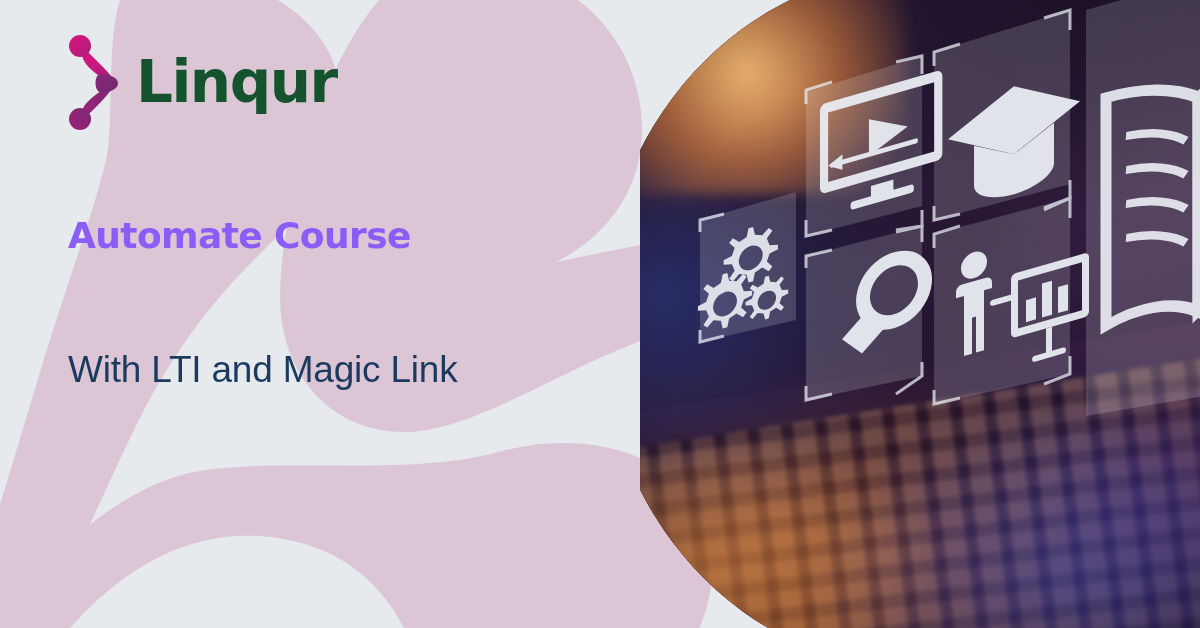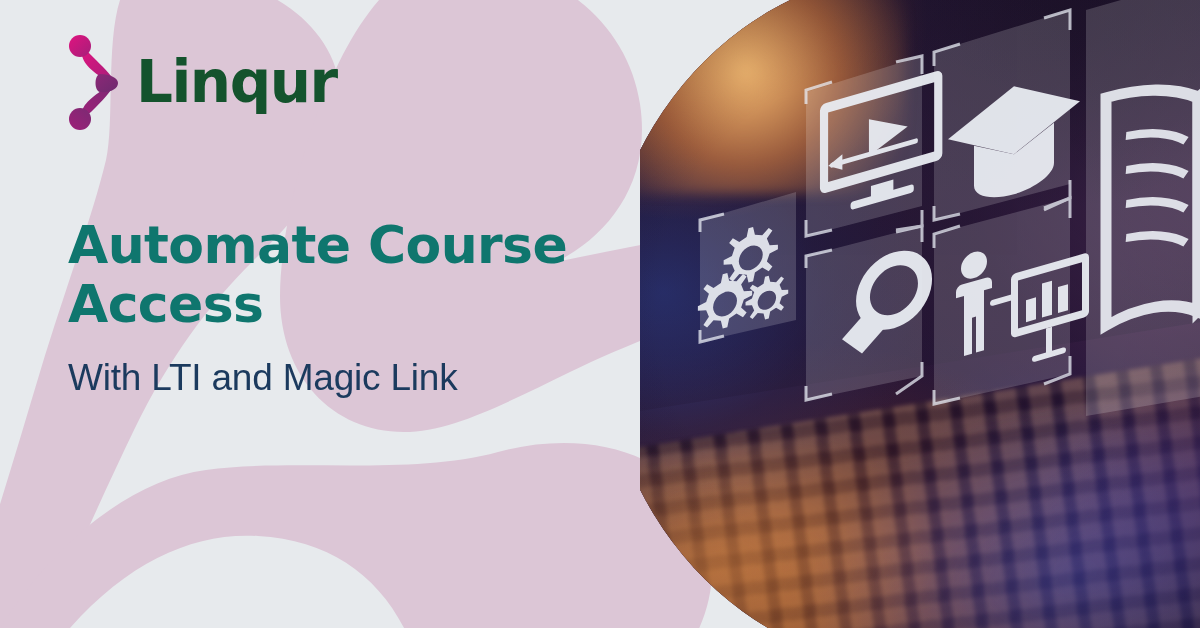--- a/index.html
+++ b/index.html
@@ -90,31 +90,30 @@
   }
   .logo-mark { width:54px; height:96px; display:block; }
   .logo-word {
     font-size:58px; font-weight:700; letter-spacing:-1.5px;
     color:#14532d; line-height:1;
     font-family:"DejaVu Sans", sans-serif;
   }
   .headline {
     position:absolute; left:68px; top:216px;
     width:520px;
-    font-size:52px; font-weight:700; line-height:1.13;
-    letter-spacing:-.6px; color:#0f766e;
+    font-size:36px; font-weight:700; line-height:1.13;
+    letter-spacing:-.6px; color:#8b5cf6;
     font-family:"DejaVu Sans", sans-serif;
   }
   .subhead {
     position:absolute; left:68px; top:348px;
     width:560px;
     font-size:37px; font-weight:400; line-height:1.2;
     letter-spacing:-.2px; color:#1b3a5e;
     font-family:"Liberation Sans", sans-serif;
-    margin-top:8px;
   }
 </style>
 </head>
 <body>
 
 <div class="banner">
 
   <svg class="blobs" viewBox="0 0 1200 628" preserveAspectRatio="none" aria-hidden="true">
     <g fill="#dcc6d6">
 
@@ -274,18 +273,17 @@
 
       <circle cx="12" cy="12" r="11" fill="url(#lgTop)"></circle>
 
       <circle cx="12" cy="85" r="11" fill="url(#lgBot)"></circle>
     </svg>
     <span class="logo-word">Linqur</span>
   </div>
 
   <h1 class="headline">
     <span>Automate Course</span><br>
-    <span>Access</span>
   </h1>
 
   <p class="subhead">With LTI and Magic Link</p>
 
 </div>
 
 </body></html>

